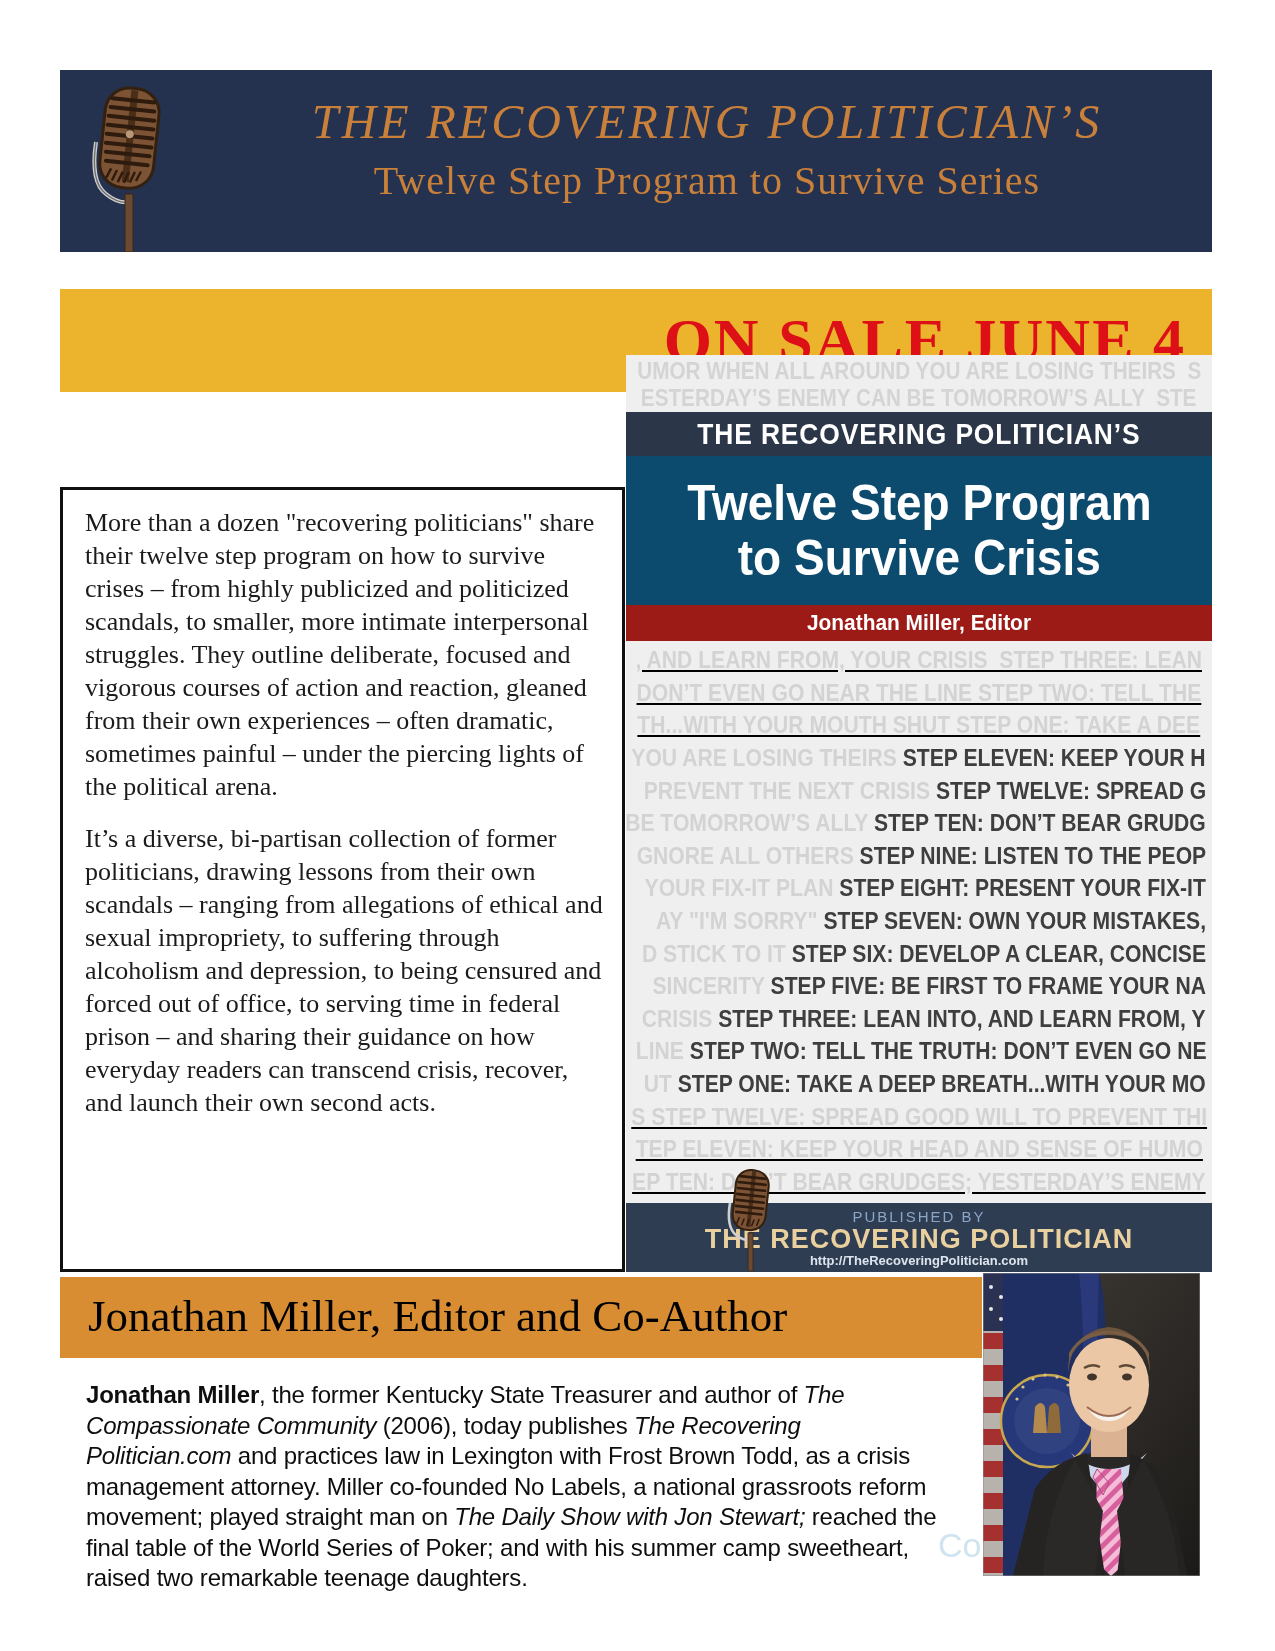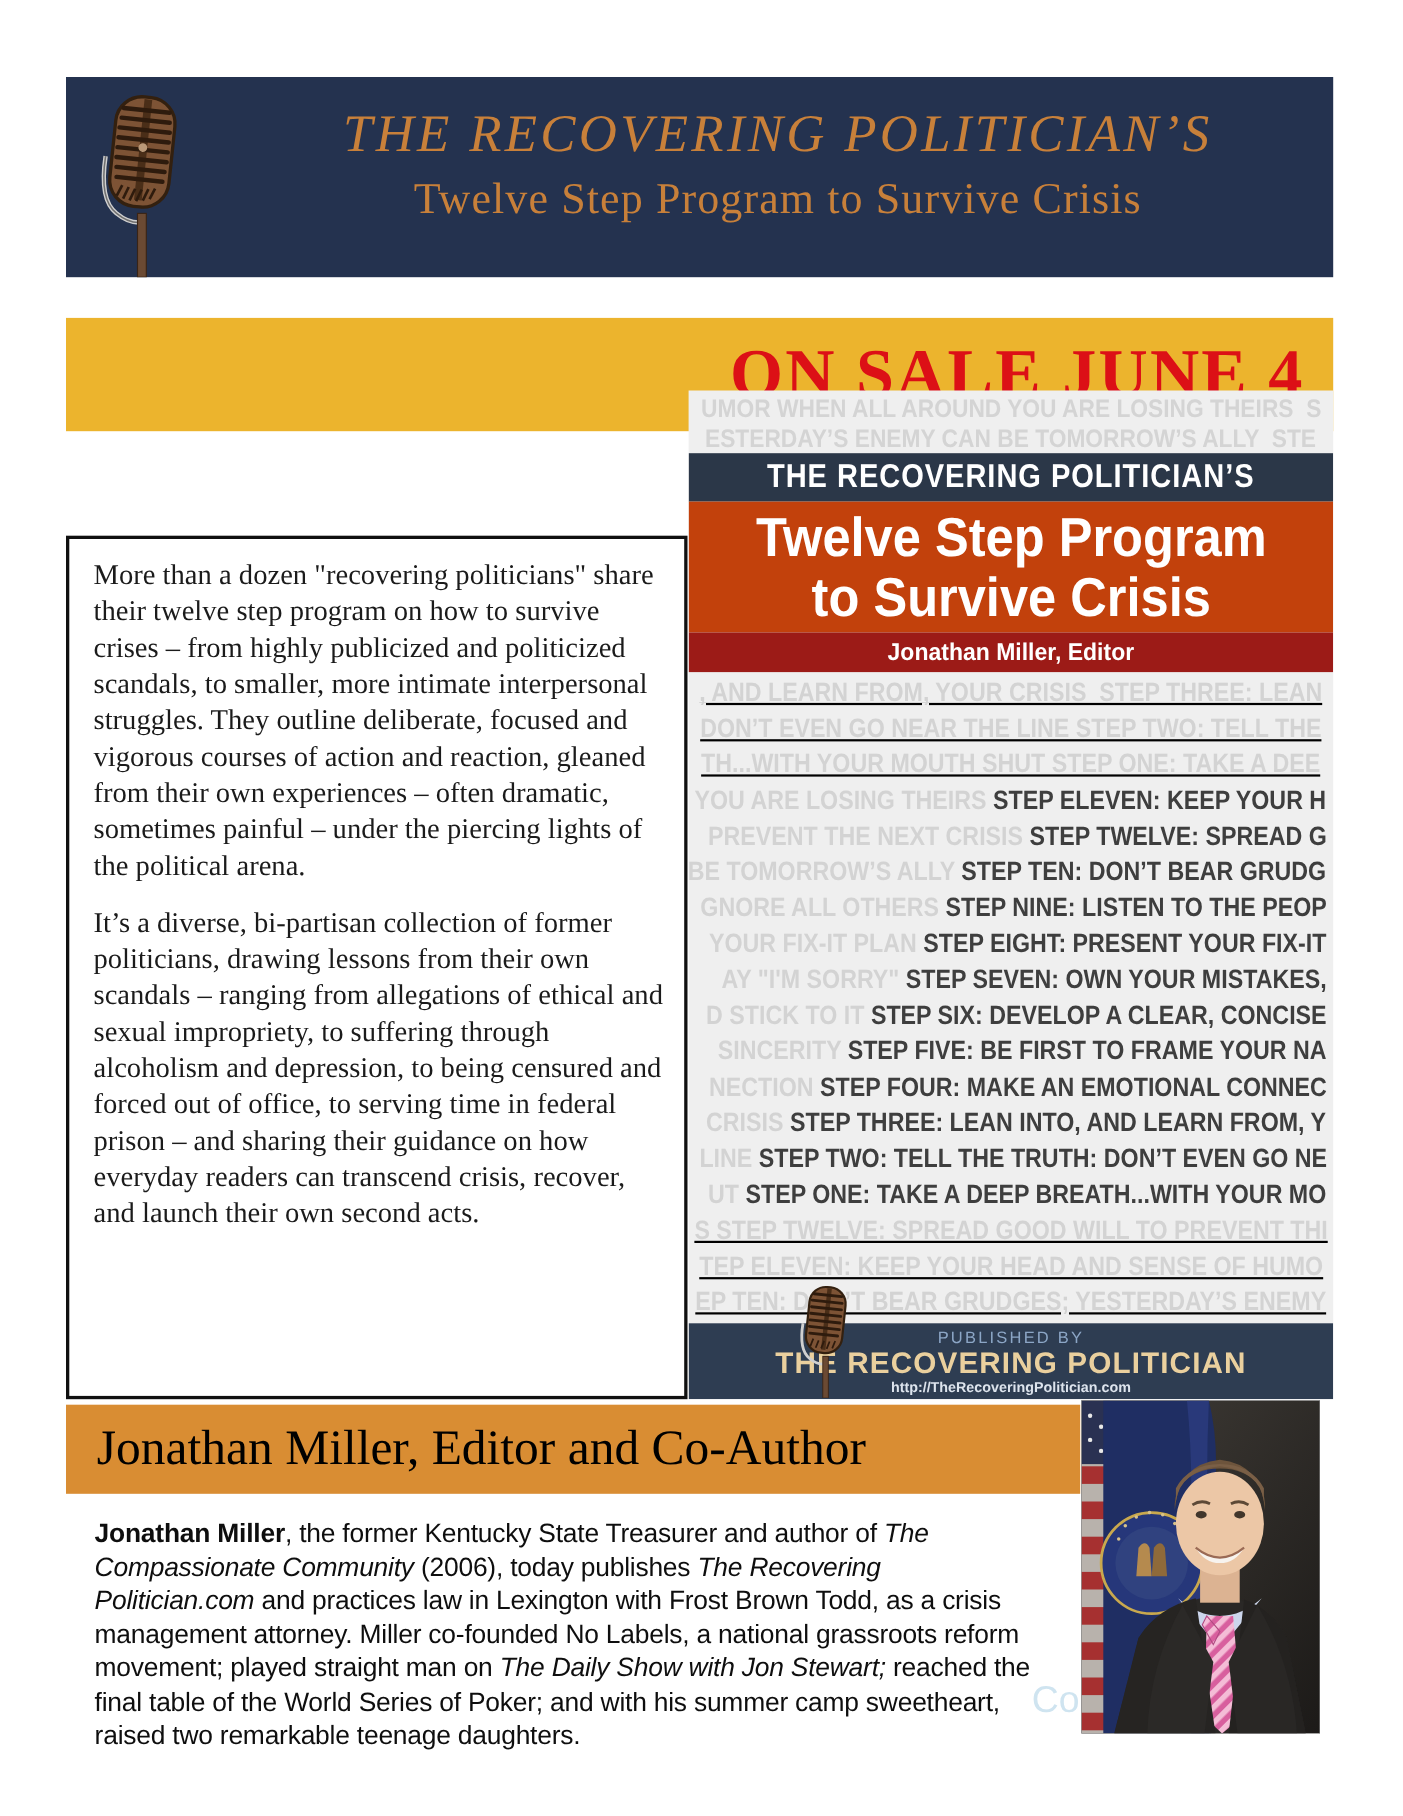--- a/index.html
+++ b/index.html
@@ -31,21 +31,21 @@
 
   
   .cover{position:absolute;left:626px;top:355px;width:586px;height:917px;background:#efefef;overflow:hidden;}
   .wm-row{height:27px;display:flex;justify-content:center;align-items:center;overflow:hidden;white-space:pre;
           font-family:"Liberation Sans",sans-serif;font-weight:bold;font-size:23px;color:#d4d4d4;}
   .wm-row span{display:inline-block;transform:scaleX(0.9);white-space:pre;}
   .cover-wm-top{height:57px;padding-top:3px;box-sizing:border-box;}
   .cnavy{height:44px;background:#2b3748;display:flex;align-items:center;justify-content:center;}
   .cnavy span{color:#ffffff;font-family:"Liberation Sans",sans-serif;font-weight:bold;font-size:30px;
               letter-spacing:1px;transform:scaleX(0.88);white-space:nowrap;}
-  .cred{height:119px;background:#c2410c;display:flex;flex-direction:column;align-items:center;justify-content:center;}
+  .cred{height:149px;background:#0c4a6e;display:flex;flex-direction:column;align-items:center;justify-content:center;}
   .crt{color:#ffffff;font-family:"Liberation Sans",sans-serif;font-weight:bold;font-size:50px;line-height:55px;
        transform:scaleX(0.92);white-space:nowrap;}
   .cdark{height:36px;background:#9c1b17;display:flex;align-items:center;justify-content:center;}
   .cdark span{color:#ffffff;font-family:"Liberation Sans",sans-serif;font-weight:bold;font-size:22px;
               transform:scaleX(0.95);white-space:nowrap;}
   .steps{height:592px;padding-top:3px;box-sizing:border-box;}
   .step-row{height:32.6px;display:flex;justify-content:flex-end;align-items:center;overflow:hidden;
             padding-right:6px;font-family:"Liberation Sans",sans-serif;font-weight:bold;font-size:24px;white-space:pre;}
   .step-row.ctr{justify-content:center;padding-right:0;text-decoration:underline;}
   .step-in{display:inline-flex;white-space:pre;transform:scaleX(0.88);transform-origin:100% 50%;}
@@ -105,21 +105,21 @@
             <line x1="62" y1="88" x2="58" y2="98"></line>
         </g>
         <circle cx="47" cy="52" r="4" fill="#b99878"></circle>
       </g>
       <path d="M14,60 Q8,100 24,112 Q36,122 48,120" fill="none" stroke="#cfcfcf" stroke-width="4"></path>
       <path d="M14,60 Q8,100 24,112 Q36,122 48,120" fill="none" stroke="#6f6f6f" stroke-width="1.4"></path>
       <rect x="43" y="112" width="8" height="58" fill="#6b4a33" stroke="#3a2415" stroke-width="1"></rect>
     </svg>
     <div class="hdr-text">
       <div class="ht1">THE RECOVERING POLITICIAN’S</div>
-      <div class="ht2">Twelve Step Program to Survive Crisis</div>
+      <div class="ht2">Twelve Step Program to Survive Series</div>
     </div>
   </div>
 
   <div class="sale">
     <div class="sale-text">ON SALE JUNE 4</div>
   </div>
 
 
   <div class="desc">
     <p>More than a dozen "recovering politicians" share their twelve step program on how to survive crises – from highly publicized and politicized scandals, to smaller, more intimate interpersonal struggles.  They outline deliberate, focused and vigorous courses of action and reaction, gleaned from their own experiences – often dramatic, sometimes painful – under the piercing lights of the political arena.</p>
@@ -146,21 +146,20 @@
         <div class="step-row ctr"><span class="step-in"><span class="sg">DON’T EVEN GO NEAR THE LINE STEP TWO: TELL THE</span><span class="sd"></span></span></div>
         <div class="step-row ctr"><span class="step-in"><span class="sg">TH...WITH YOUR MOUTH SHUT STEP ONE: TAKE A DEE</span><span class="sd"></span></span></div>
         <div class="step-row"><span class="step-in"><span class="sg">YOU ARE LOSING THEIRS </span><span class="sd">STEP ELEVEN: KEEP YOUR H</span></span></div>
         <div class="step-row"><span class="step-in"><span class="sg">PREVENT THE NEXT CRISIS </span><span class="sd">STEP TWELVE: SPREAD G</span></span></div>
         <div class="step-row"><span class="step-in"><span class="sg">BE TOMORROW’S ALLY </span><span class="sd">STEP TEN: DON’T BEAR GRUDG</span></span></div>
         <div class="step-row"><span class="step-in"><span class="sg">GNORE ALL OTHERS </span><span class="sd">STEP NINE: LISTEN TO THE PEOP</span></span></div>
         <div class="step-row"><span class="step-in"><span class="sg">YOUR FIX-IT PLAN </span><span class="sd">STEP EIGHT: PRESENT YOUR FIX-IT</span></span></div>
         <div class="step-row"><span class="step-in"><span class="sg">AY "I'M SORRY" </span><span class="sd">STEP SEVEN: OWN YOUR MISTAKES,</span></span></div>
         <div class="step-row"><span class="step-in"><span class="sg">D STICK TO IT </span><span class="sd">STEP SIX: DEVELOP A CLEAR, CONCISE</span></span></div>
         <div class="step-row"><span class="step-in"><span class="sg">SINCERITY </span><span class="sd">STEP FIVE: BE FIRST TO FRAME YOUR NA</span></span></div>
-        <div class="step-row"><span class="step-in"><span class="sg">NECTION </span><span class="sd">STEP FOUR: MAKE AN EMOTIONAL CONNEC</span></span></div>
         <div class="step-row"><span class="step-in"><span class="sg">CRISIS </span><span class="sd">STEP THREE: LEAN INTO, AND LEARN FROM, Y</span></span></div>
         <div class="step-row"><span class="step-in"><span class="sg">LINE </span><span class="sd">STEP TWO: TELL THE TRUTH: DON’T EVEN GO NE</span></span></div>
         <div class="step-row"><span class="step-in"><span class="sg">UT </span><span class="sd">STEP ONE: TAKE A DEEP BREATH...WITH YOUR MO</span></span></div>
         <div class="step-row ctr"><span class="step-in"><span class="sg">S STEP TWELVE: SPREAD GOOD WILL TO PREVENT THI</span><span class="sd"></span></span></div>
         <div class="step-row ctr"><span class="step-in"><span class="sg">TEP ELEVEN: KEEP YOUR HEAD AND SENSE OF HUMO</span><span class="sd"></span></span></div>
         <div class="step-row ctr"><span class="step-in"><span class="sg">EP TEN: DON’T BEAR GRUDGES; YESTERDAY’S ENEMY</span><span class="sd"></span></span></div>
       </div>
     <svg class="cover-mic" viewBox="0 0 56 104">
       <g transform="rotate(6 28 35)">
         <rect x="12" y="3" width="33" height="60" rx="15" fill="#7d5335" stroke="#33200f" stroke-width="2"></rect>

